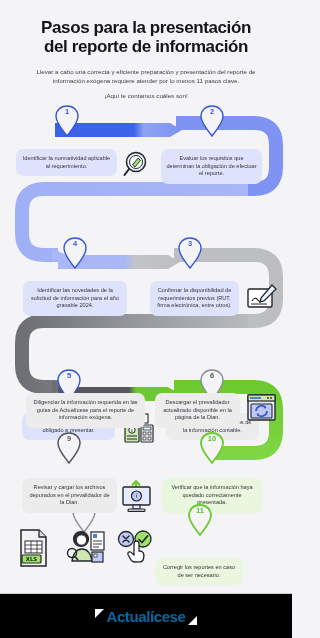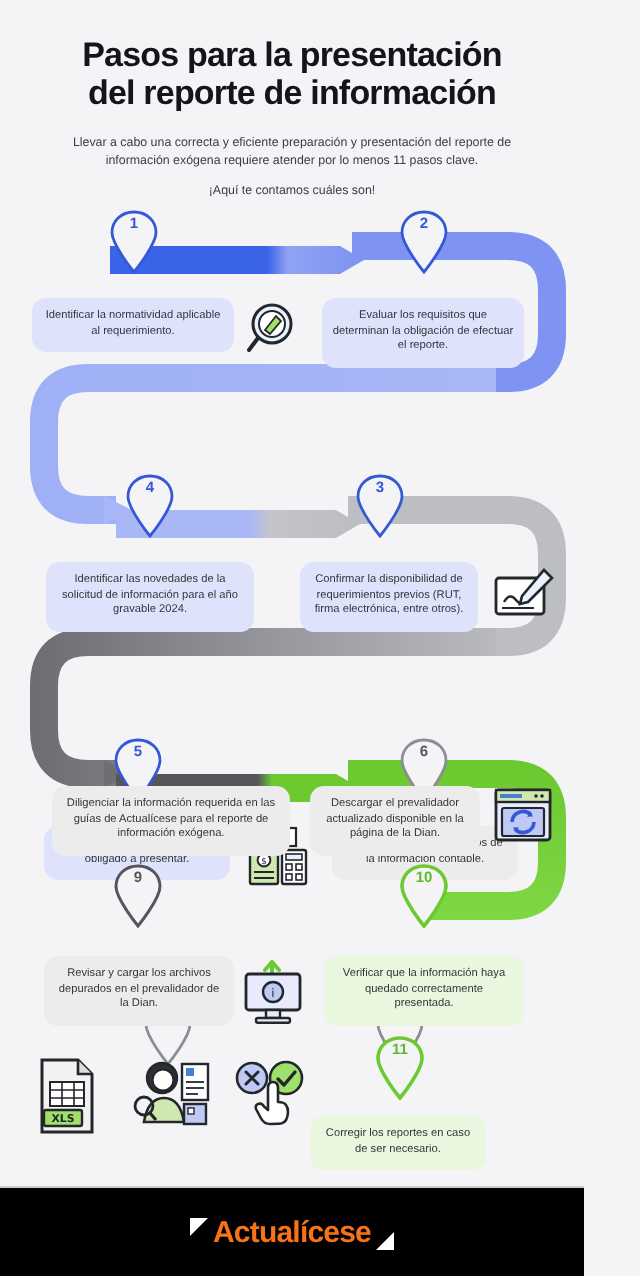--- a/index.html
+++ b/index.html
@@ -59,21 +59,21 @@
   
   .bottom-icons { position:absolute; left:18px; top:528px; width:140px; height:54px; }
   .bottom-icons .bi { position:absolute; }
 
   
   .footer {
     position:absolute; left:0; bottom:0; width:292px; height:44px;
     background:#000; display:flex; align-items:center; justify-content:center;
   }
   .footer .brand {
-    color:#f97316; font-size:15px; font-weight:bold; letter-spacing:-0.4px;
+    color:#0369a1; font-size:15px; font-weight:bold; letter-spacing:-0.4px;
     display:flex; align-items:flex-end; gap:3px;
   }
   .tri-l { width:0;height:0; border-left:9px solid #fff; border-bottom:9px solid transparent; margin-bottom:7px; }
   .tri-r { width:0;height:0; border-right:9px solid #fff; border-top:9px solid transparent; margin-top:7px; }
   .footer-sep { position:absolute; left:0; bottom:44px; width:292px; height:1px; background:#c9cbd0; }
 </style>
 </head>
 <body>
 
 <div class="page">
@@ -303,21 +303,21 @@
     <div class="pin green" style="left:200px; top:432px;">
       <svg width="24" height="32" viewBox="0 0 24 32">
         <path d="M12 1 C5.4 1 1 5.6 1 11.3 C1 17.5 12 31 12 31 C12 31 23 17.5 23 11.3 C23 5.6 18.6 1 12 1 Z" fill="#f4f4f6" stroke="#6cc930" stroke-width="1.8"></path>
       </svg>
       <div class="num">10</div>
     </div>
     <div class="card green" style="left:162px; top:478px; width:100px;">
       <span>Verificar que la información haya quedado correctamente presentada.</span>
     </div>
 
-    <div class="pin green" style="left:188px; top:518px;">
+    <div class="pin green" style="left:188px; top:504px;">
       <svg width="24" height="32" viewBox="0 0 24 32">
         <path d="M12 1 C5.4 1 1 5.6 1 11.3 C1 17.5 12 31 12 31 C12 31 23 17.5 23 11.3 C23 5.6 18.6 1 12 1 Z" fill="#f4f4f6" stroke="#6cc930" stroke-width="1.8"></path>
       </svg>
       <div class="num">11</div>
     </div>
     <div class="card green" style="left:155px; top:558px; width:88px;">
       <span>Corregir los reportes en caso de ser necesario.</span>
     </div>
 
     <div class="bottom-icons">

